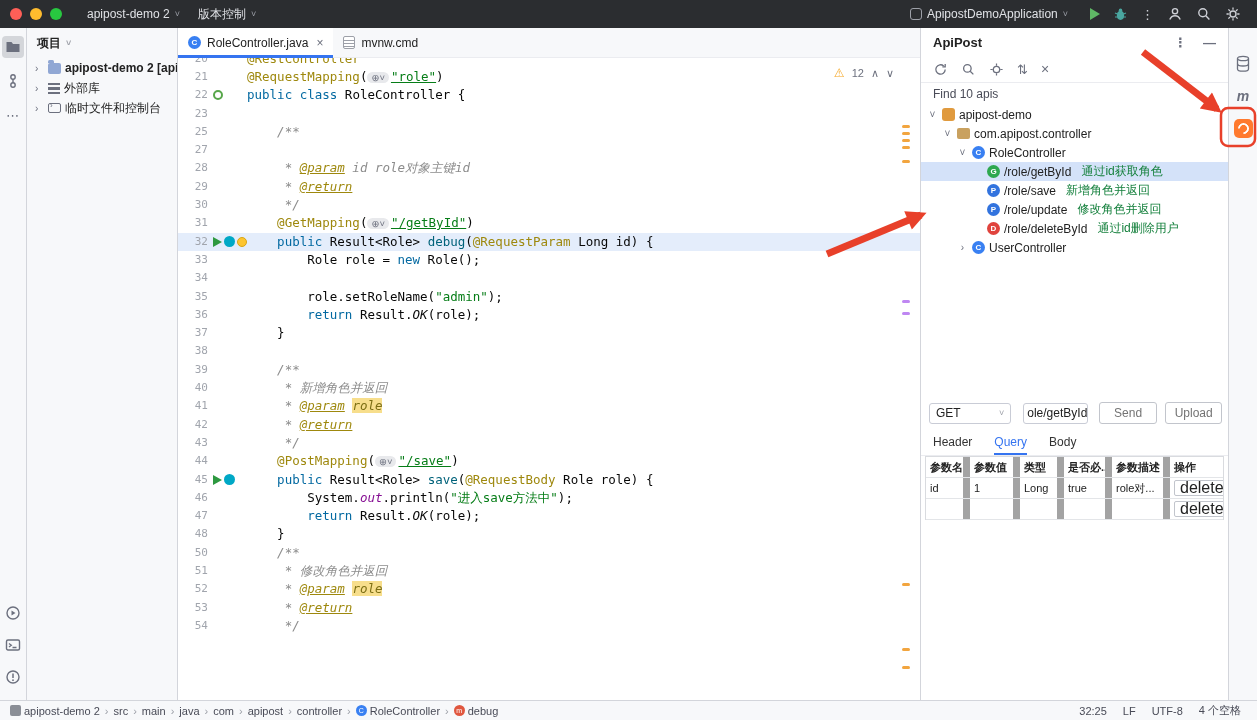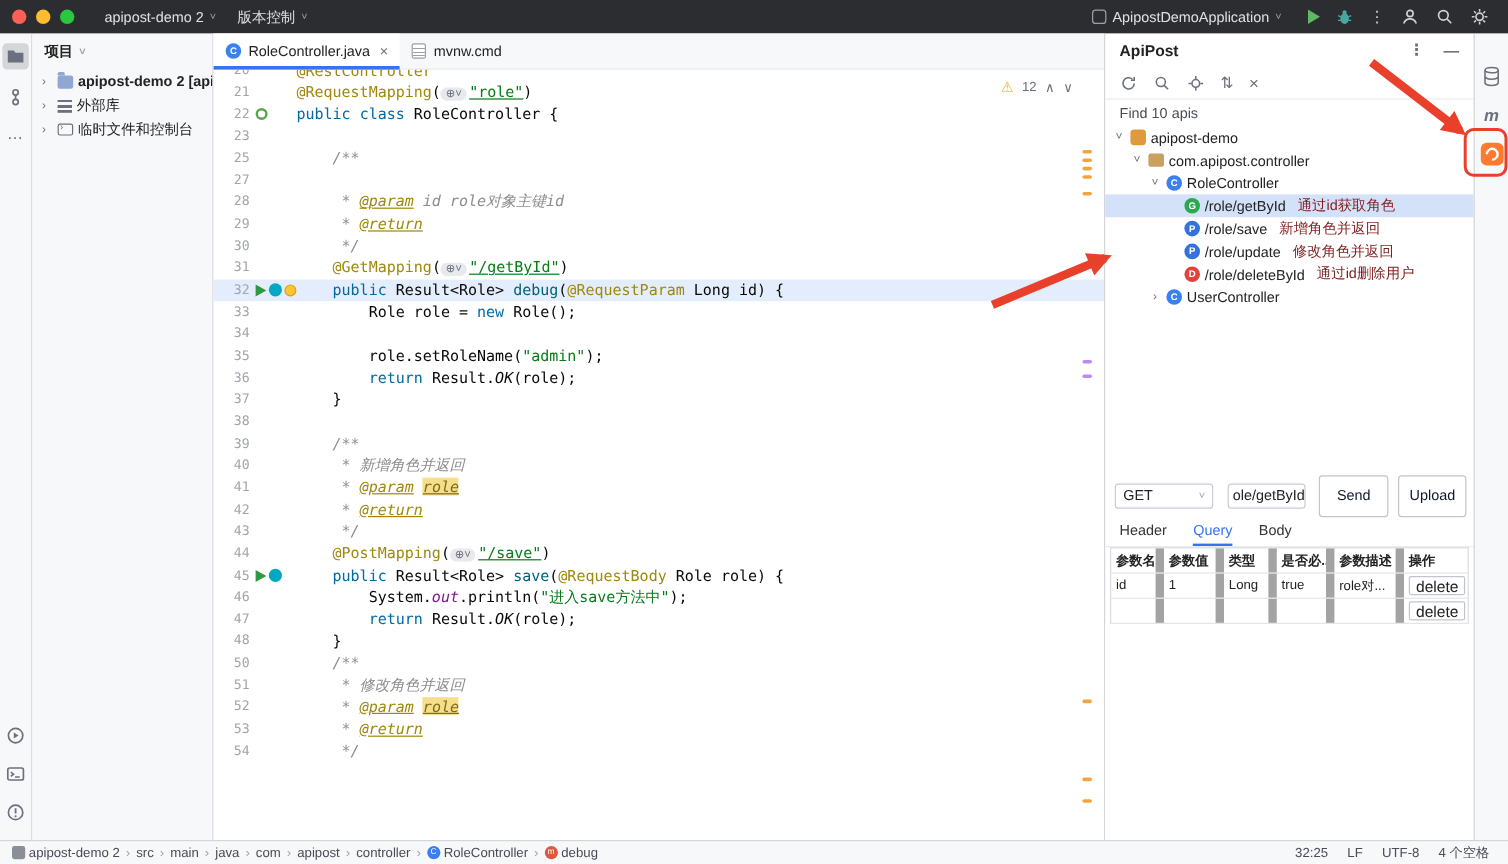--- a/index.html
+++ b/index.html
@@ -60,21 +60,21 @@
   .s-a{color:#9E880D}
   .s-k{color:#0369a1}
   .s-s{color:#067D17}
   .s-sl{color:#067D17;text-decoration:underline}
   .s-c{color:#8C8C8C;font-style:italic}
   .s-d{color:#9E880D;font-style:italic;text-decoration:underline}
   .s-p{color:#080808}
   .s-m{color:#00627A}
   .s-so{color:#871094;font-style:italic}
   .s-sk{color:#080808;font-style:italic}
-  .s-ph{color:#7C6E14;font-style:italic;background:#F7DE8C;text-decoration:underline}
+  .s-ph{color:#7C6E14;font-style:italic;background:#F7DE8C;}
   .s-in{background:#E8E9EC;color:#6C707E;border-radius:7px;padding:0 4px;font-size:9.5px;font-family:"Liberation Sans",sans-serif;margin-right:2px}
   .gi{display:inline-block;flex:none}
   .gi-run{width:0;height:0;border-left:9px solid #2E9940;border-top:5px solid transparent;border-bottom:5px solid transparent}
   .gi-api{width:11px;height:11px;border-radius:50%;background:#00A8C6}
   .gi-bulb{width:10px;height:10px;border-radius:50%;background:#FDC530;border:1px solid #D9A514}
   .gi-ring{width:10px;height:10px;border-radius:50%;border:2px solid #57A64A}
   .inspect{position:absolute;top:8px;right:26px;display:flex;align-items:center;gap:7px;font-family:"Liberation Sans","DejaVu Sans",sans-serif;font-size:11px;color:#6C707E}
   .warn-glyph{color:#F5A623;font-size:12px}
   .marker{position:absolute;right:10px;width:8px;height:3px;border-radius:1.5px}
   .mk-orange{background:#F2A53F}
@@ -91,38 +91,38 @@
   .api-row.selected{background:#D4E2F9}
   .achev{color:#6C707E;font-size:10px;width:11px;flex:none;text-align:center}
   .aic{width:13px;height:13px;border-radius:50%;color:#fff;font-size:8px;font-weight:700;display:inline-flex;align-items:center;justify-content:center;flex:none}
   .aic-get{background:#2EA84F}
   .aic-post{background:#3273DE}
   .aic-del{background:#E0433D}
   .aic-class{background:#3980F2}
   .aic-module{border-radius:3px;background:#E09A3E}
   .aic-package{border-radius:2px;background:#C9A15F;height:11px}
   .alabel{color:#222}
-  .adesc{color:#7f1d1d;margin-left:6px}
+  .adesc{color:#15803d;margin-left:6px}
   .rp-spacer{height:140px;flex:none}
   .rp-request{height:32px;display:flex;align-items:center;padding:0 6px;flex:none}
   .method-select{width:84px;height:21px;border:1px solid #C9CCD6;border-radius:3px;background:#fff;display:flex;align-items:center;justify-content:space-between;padding:0 6px;margin-left:2px}
   .url-input{width:66px;height:21px;border:1px solid #C9CCD6;border-radius:3px;margin-left:12px;padding:0 3px;display:flex;align-items:center;overflow:hidden;white-space:nowrap;background:#fff}
-  .btn{height:35px;border:1px solid #C2C5CC;border-radius:3px;background:#fff;display:flex;align-items:center;justify-content:center;font-size:12px;color:#0f172a}
+  .btn{height:22px;border:1px solid #C2C5CC;border-radius:3px;background:#fff;display:flex;align-items:center;justify-content:center;font-size:12px;color:#737373}
   .btn-send{width:60px;margin-left:11px}
   .btn-upload{width:58px;margin-left:8px}
   .rp-tabs{height:27px;display:flex;gap:22px;padding:0 12px;border-bottom:1px solid #EBECF0;flex:none}
   .rp-tab{display:flex;align-items:center;position:relative;color:#333;height:100%}
   .rp-tab.active{color:#3574F0}
   .rp-tab.active::after{content:"";position:absolute;left:0;right:0;bottom:0;height:2px;background:#3574F0}
   .rp-table{margin:0 4px;border:1px solid #D9DBDF;border-bottom:none;flex:none}
   .t-row{display:grid;grid-template-columns:44px 50px 44px 48px 58px 1fr;height:21px;border-bottom:1px solid #E3E5E8}
   .t-cell{border-right:7px solid #a3a3a3;padding:0 4px;display:flex;align-items:center;font-size:11px;overflow:hidden;white-space:nowrap;color:#222}
   .t-cell:last-child{border-right:none}
   .t-head .t-cell{font-weight:bold}
-  .del-btn{border:1px solid #C2C5CC;border-radius:2px;padding:0 5px;height:16px;font-size:13px;display:inline-flex;align-items:center;background:#fff}
+  .del-btn{border:1px solid #C2C5CC;border-radius:2px;padding:0 5px;height:16px;font-size:16px;display:inline-flex;align-items:center;background:#fff}
   .rp-fill{flex:1;background:#fff}
 
   
   .right-strip{width:29px;background:#F7F8FA;border-left:1px solid #D3D5DB;display:flex;flex-direction:column;align-items:center;padding-top:27px;gap:14px;flex:none}
   .maven-m{color:#6C707E;font-size:14px;font-weight:bold;font-style:italic;height:18px;display:flex;align-items:center}
   .api-logo{width:19px;height:19px;background:#FF7A2F;border-radius:5px;position:relative}
   .api-logo::after{content:"";position:absolute;inset:4px;border:2.5px solid #fff;border-radius:50%;border-left-color:transparent;transform:rotate(-45deg)}
 
   
   .statusbar{height:20px;border-top:1px solid #D3D5DB;background:#F7F8FA;display:flex;align-items:center;font-size:11px;color:#494B57;padding:0 10px;flex:none;white-space:nowrap}

